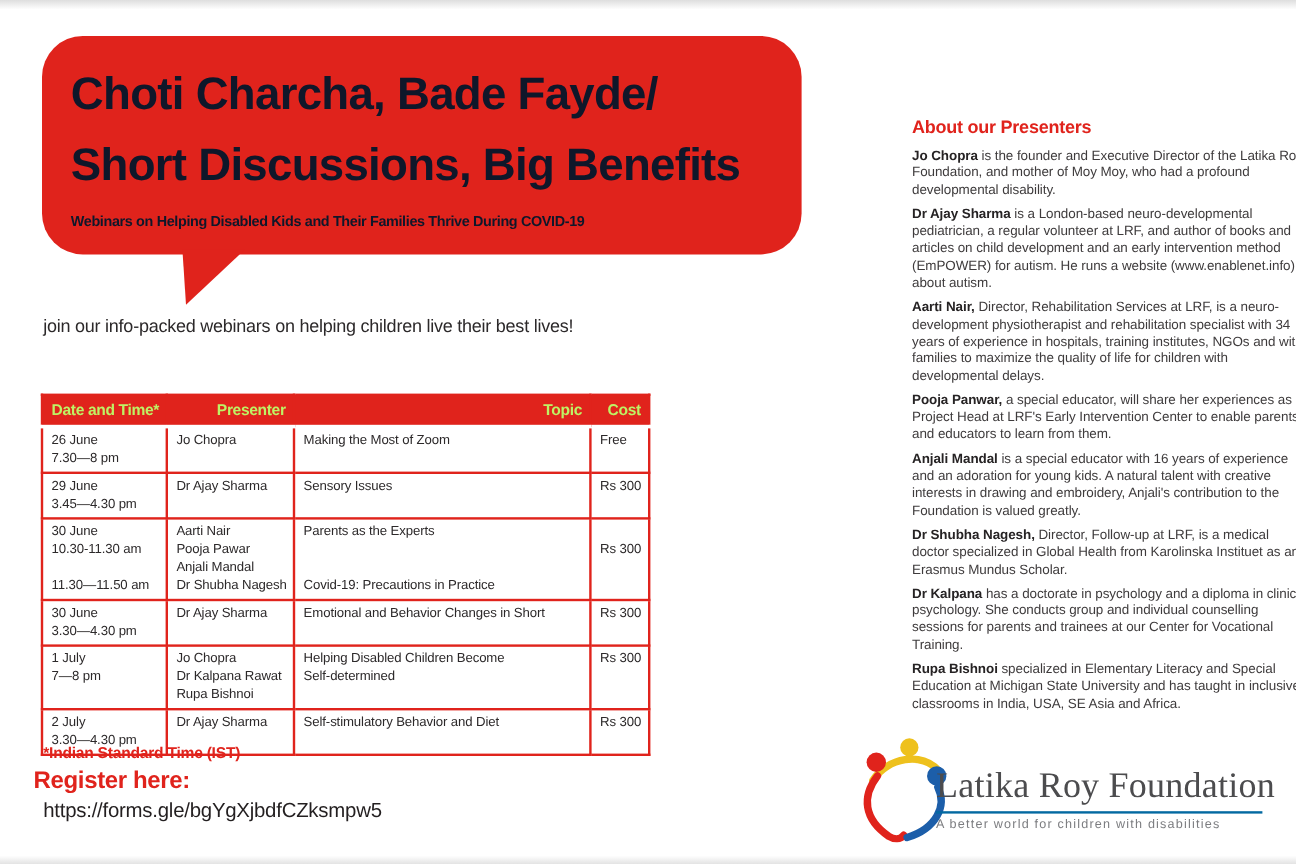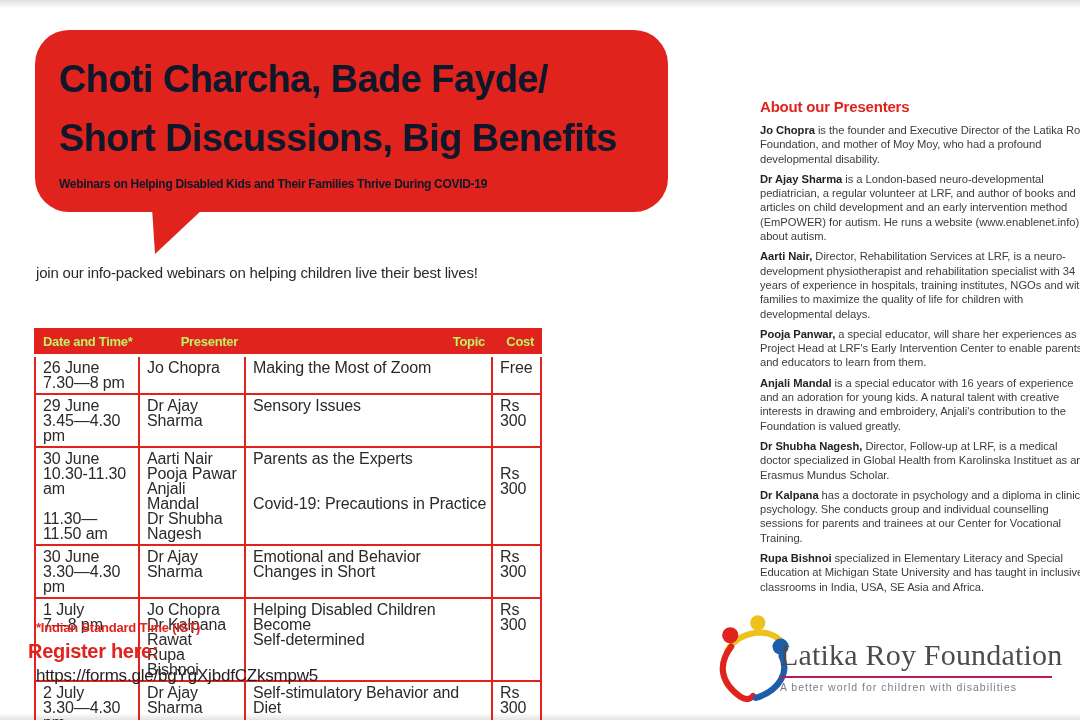--- a/index.html
+++ b/index.html
@@ -26,21 +26,21 @@
 
   
   table.sched{position:absolute;left:34px;top:328px;width:506px;
     border-collapse:collapse;table-layout:fixed;}
   table.sched th{
     background:#e0231c;color:#bef264;font-size:13px;font-weight:700;letter-spacing:-0.3px;
     text-align:right;padding:4px 6px 5px 7px;border:2px solid #e0231c;
     border-bottom:3px solid #ffffff;white-space:nowrap;overflow:visible;margin-top:28px;}
   table.sched td{
     border:2px solid #e0231c;vertical-align:top;
-    font-size:16px;line-height:15px;letter-spacing:-0.1px;color:#2c292a;
+    font-size:11px;line-height:15px;letter-spacing:-0.1px;color:#2c292a;
     padding:3px 4px 3px 7px;white-space:pre-line;overflow:hidden;}
   tr.r1{height:37px}tr.r2{height:36px}tr.r3{height:64px}
   tr.r4{height:34px}tr.r5{height:49px}tr.r6{height:37px}
 
   .footnote{position:absolute;left:36px;top:620px;color:#e0231c;
     font-size:13px;font-weight:700;letter-spacing:-0.2px;}
   .register-label{position:absolute;left:28px;top:640px;color:#e0231c;
     font-size:20px;font-weight:700;letter-spacing:-0.3px;}
   .register-url{position:absolute;left:36px;top:666px;color:#231f20;
     font-size:17px;letter-spacing:-0.2px;text-decoration:none;cursor:pointer;}
@@ -50,21 +50,21 @@
   .right-col h2{margin:0 0 8px 0;font-size:15px;font-weight:700;color:#e0231c;letter-spacing:-0.2px;}
   .right-col p{margin:0 0 6px 0;font-size:11.2px;line-height:14.3px;
     letter-spacing:-0.05px;color:#3e3b3c;}
   .right-col b{color:#262324;}
 
   
   .logo-icon{position:absolute;left:716px;top:614px;}
   .logo-text{position:absolute;left:780px;top:638px;width:272px;}
   .logo-name{font-family:"Liberation Serif","DejaVu Serif",serif;
     font-size:30px;color:#4c4c4e;white-space:nowrap;letter-spacing:0.2px;
-    padding-bottom:4px;border-bottom:2px solid #be185d;}
+    padding-bottom:4px;border-bottom:2px solid #0369a1;}
   .logo-tagline{margin-top:3px;font-size:10.5px;letter-spacing:1px;color:#7c7d80;white-space:nowrap;}
 </style>
 </head>
 <body>
 
 <div class="canvas">
   <div class="edge-top"></div>
   <div class="edge-bottom"></div>
 
   <div class="bubble">

